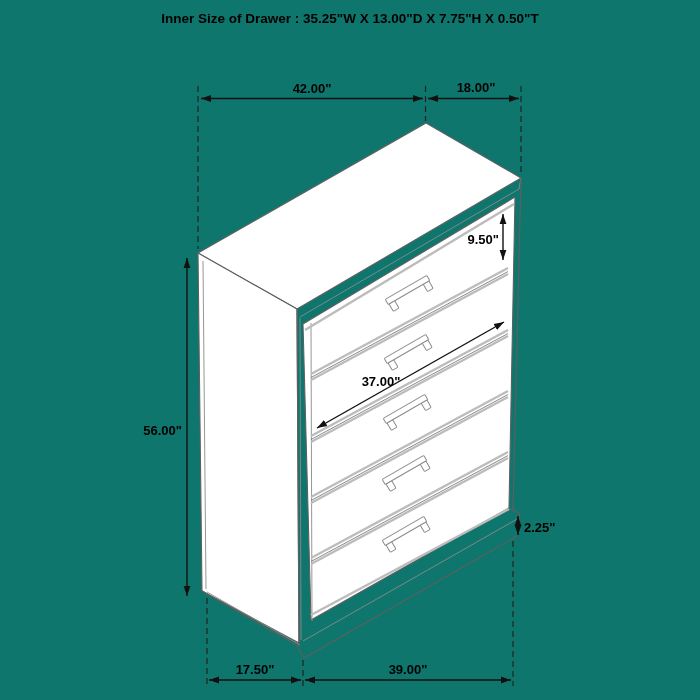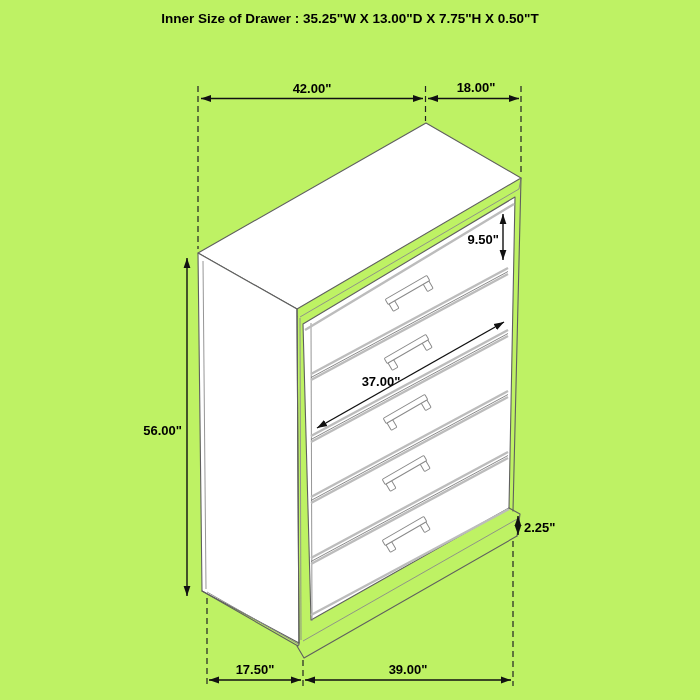--- a/index.html
+++ b/index.html
@@ -8,21 +8,21 @@
     background: #ffffff;
     width: 700px;
     height: 700px;
     overflow: hidden;
     font-family: "Liberation Sans", sans-serif;
   }
   .stage {
     position: relative;
     width: 700px;
     height: 700px;
-    background: #bef264;
+    background: #0f766e;
   }
   svg { display: block; }
   .outline      { stroke: #5f5f5f; stroke-width: 1.1; fill: none; stroke-linejoin: round; stroke-linecap: round; }
   .outline-fill { stroke: #5f5f5f; stroke-width: 1.1; fill: #ffffff; stroke-linejoin: round; }
   .inner-line   { stroke: #8a8a8a; stroke-width: 0.9; fill: none; }
   .shade        { stroke: #bcbcbc; stroke-width: 2.4; fill: none; stroke-linecap: butt; }
   .thin-dark    { stroke: #6a6a6a; stroke-width: 0.8; fill: none; }
   .dim          { stroke: #111111; stroke-width: 1.4; fill: none; }
   .dim-dash     { stroke: #222222; stroke-width: 1.2; fill: none; stroke-dasharray: 6 4; }
   .dim-text     { fill: #000000; font-family: "Liberation Sans", sans-serif; font-size: 13px; font-weight: bold; }

